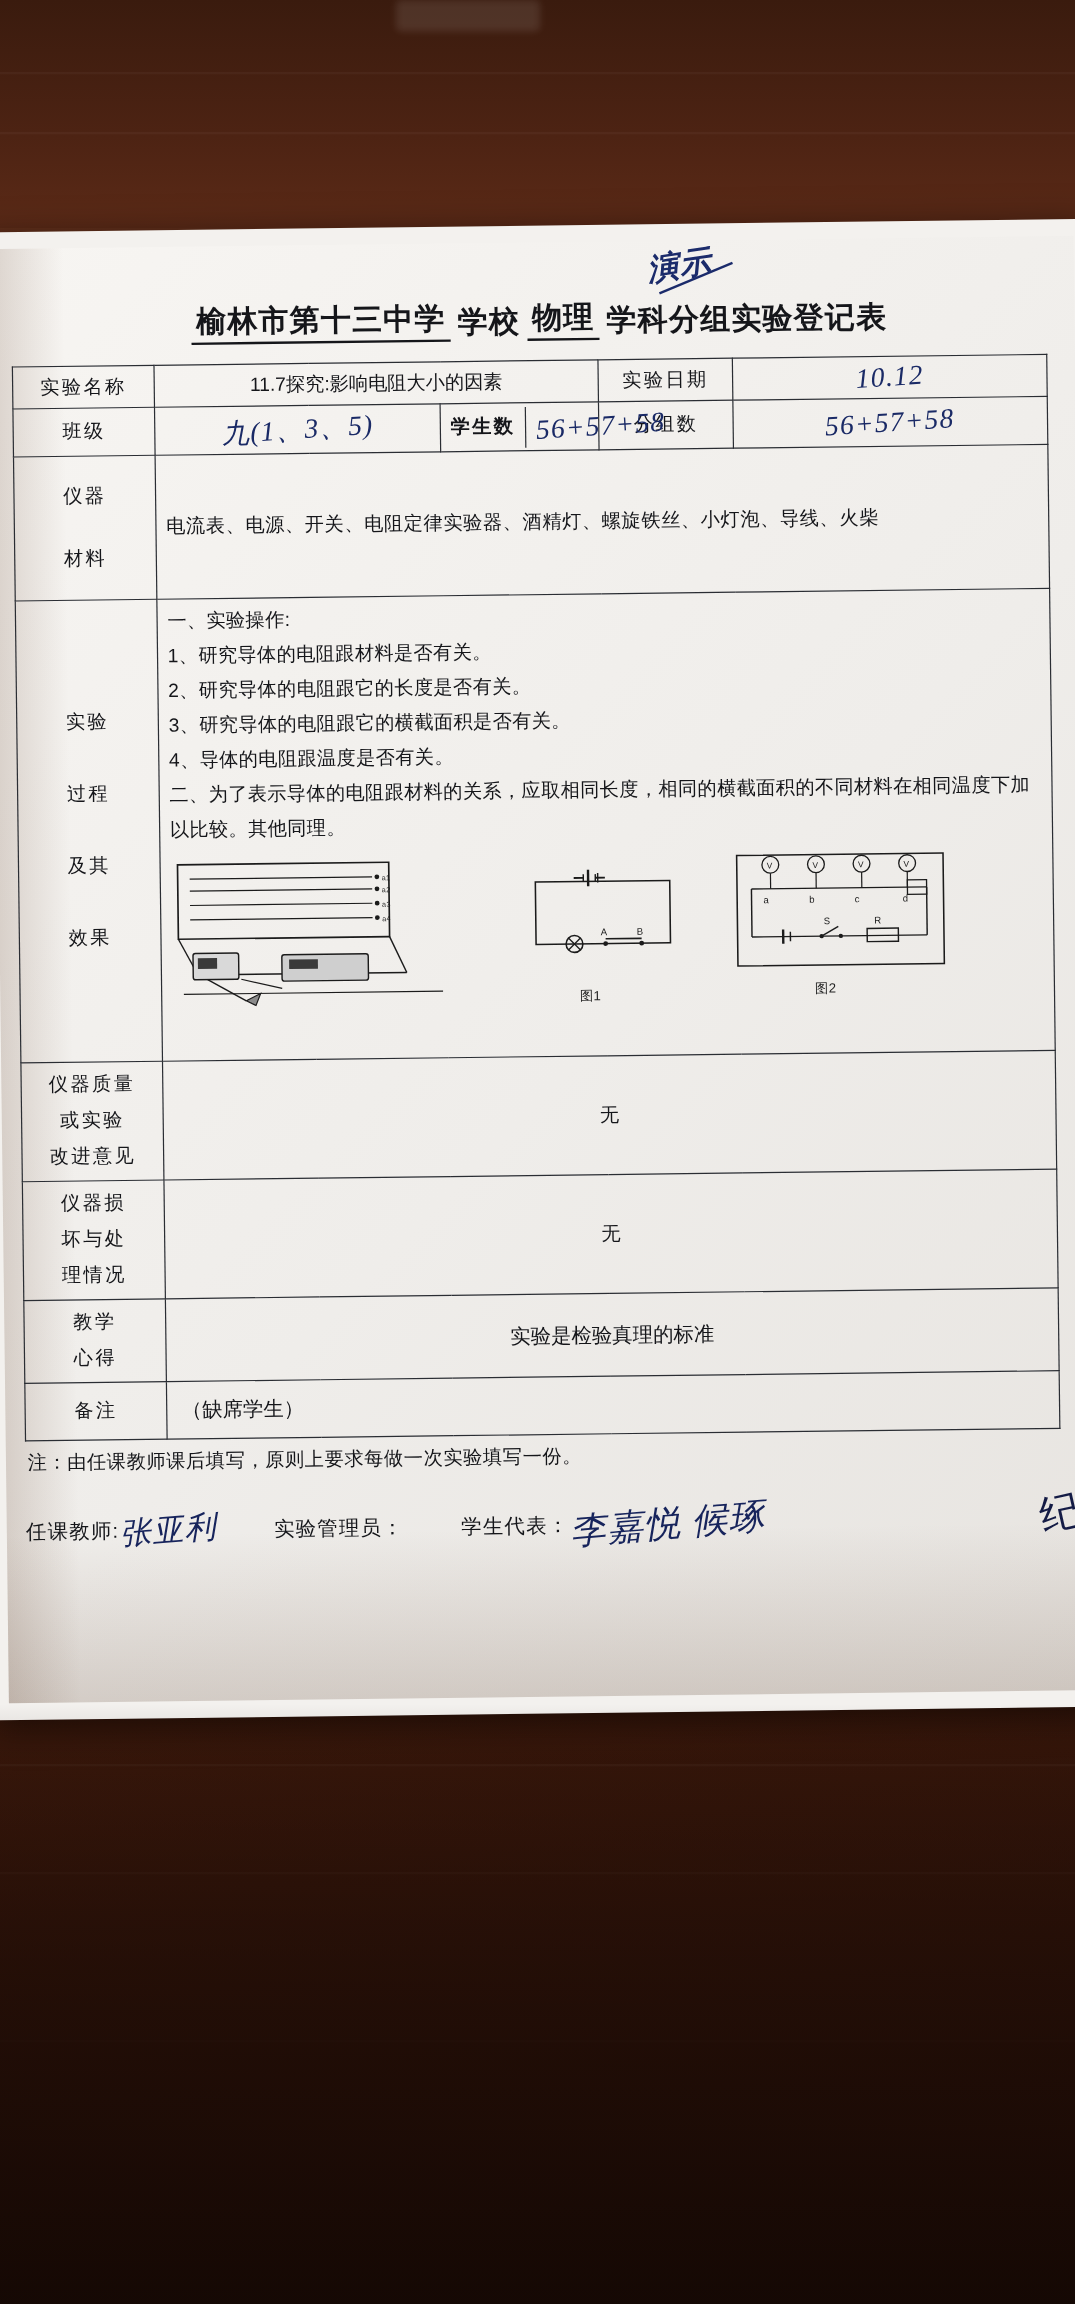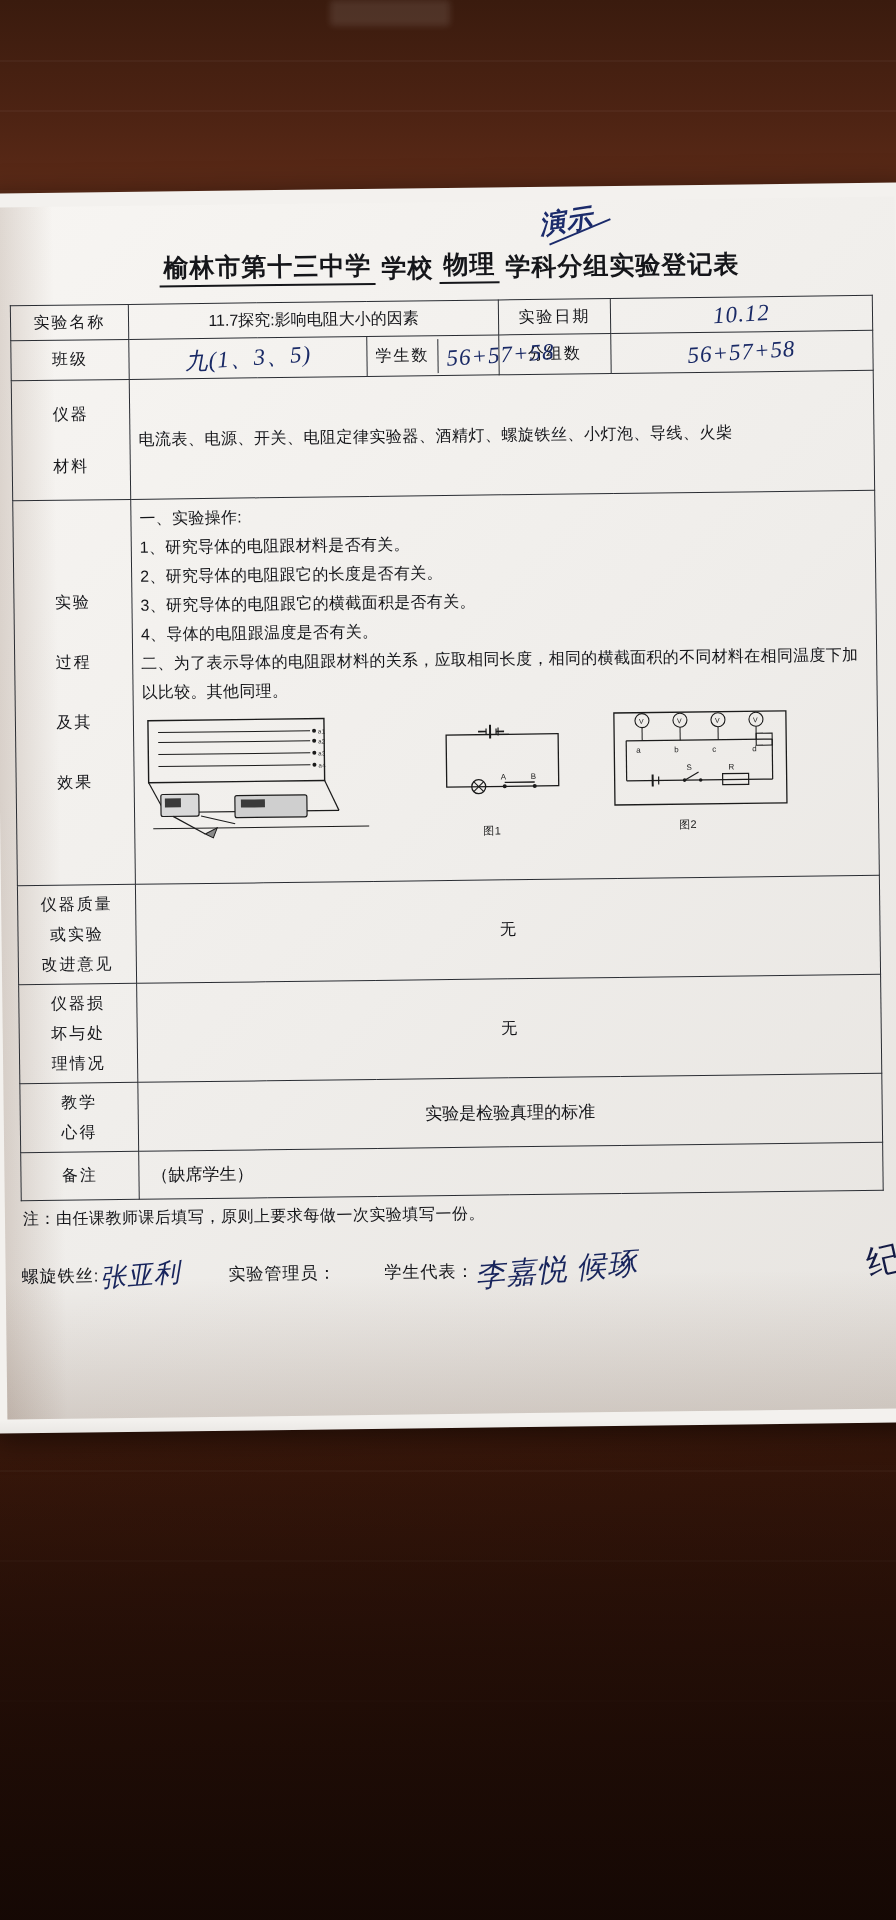--- a/index.html
+++ b/index.html
@@ -285,21 +285,21 @@
 
           <tr>
             <td class="lbl">班级</td>
             <td class="ctr" colspan="2">
               <span class="hand tilt">九(1、3、5)</span>
             </td>
             <td class="ctr" style="padding:0;">
               <table style="border-collapse:collapse;width:100%;">
                 <tbody>
                       <tr>
-                  <td class="lbl" style="border:none;border-right:1px solid #2a2d33;width:74px;">学生数</td>
+                  <td class="lbl" style="border:none;border-right:1px solid #2a2d33;width:74px;font-weight:bold;">学生数</td>
                   <td class="ctr" style="border:none;">
                     <span class="hand tilt">56+57+58</span>
                   </td>
                 </tr>
               </tbody>
                   </table>
             </td>
             <td class="lbl">分组数</td>
             <td class="ctr">
               <span class="hand tilt">56+57+58</span>
@@ -454,21 +454,21 @@
           <tr style="height:48px;">
             <td class="lbl">备注</td>
             <td class="cell-text" colspan="5" style="font-size:17px;padding-left:12px;">（缺席学生）</td>
           </tr>
         </tbody>
           </table>
 
         <div class="footnote">注：由任课教师课后填写，原则上要求每做一次实验填写一份。</div>
 
         <div class="signrow">
-          <span>螺旋铁丝:</span>
+          <span>任课教师:</span>
           <span class="sig">张亚利</span>
           <span class="gap"></span>
           <span>实验管理员：</span>
           <span class="sig"></span>
           <span class="gap"></span>
           <span>学生代表：</span>
           <span class="sig big">李嘉悦  候琢</span>
           <span class="pen-mark">纪</span>
         </div>
 

